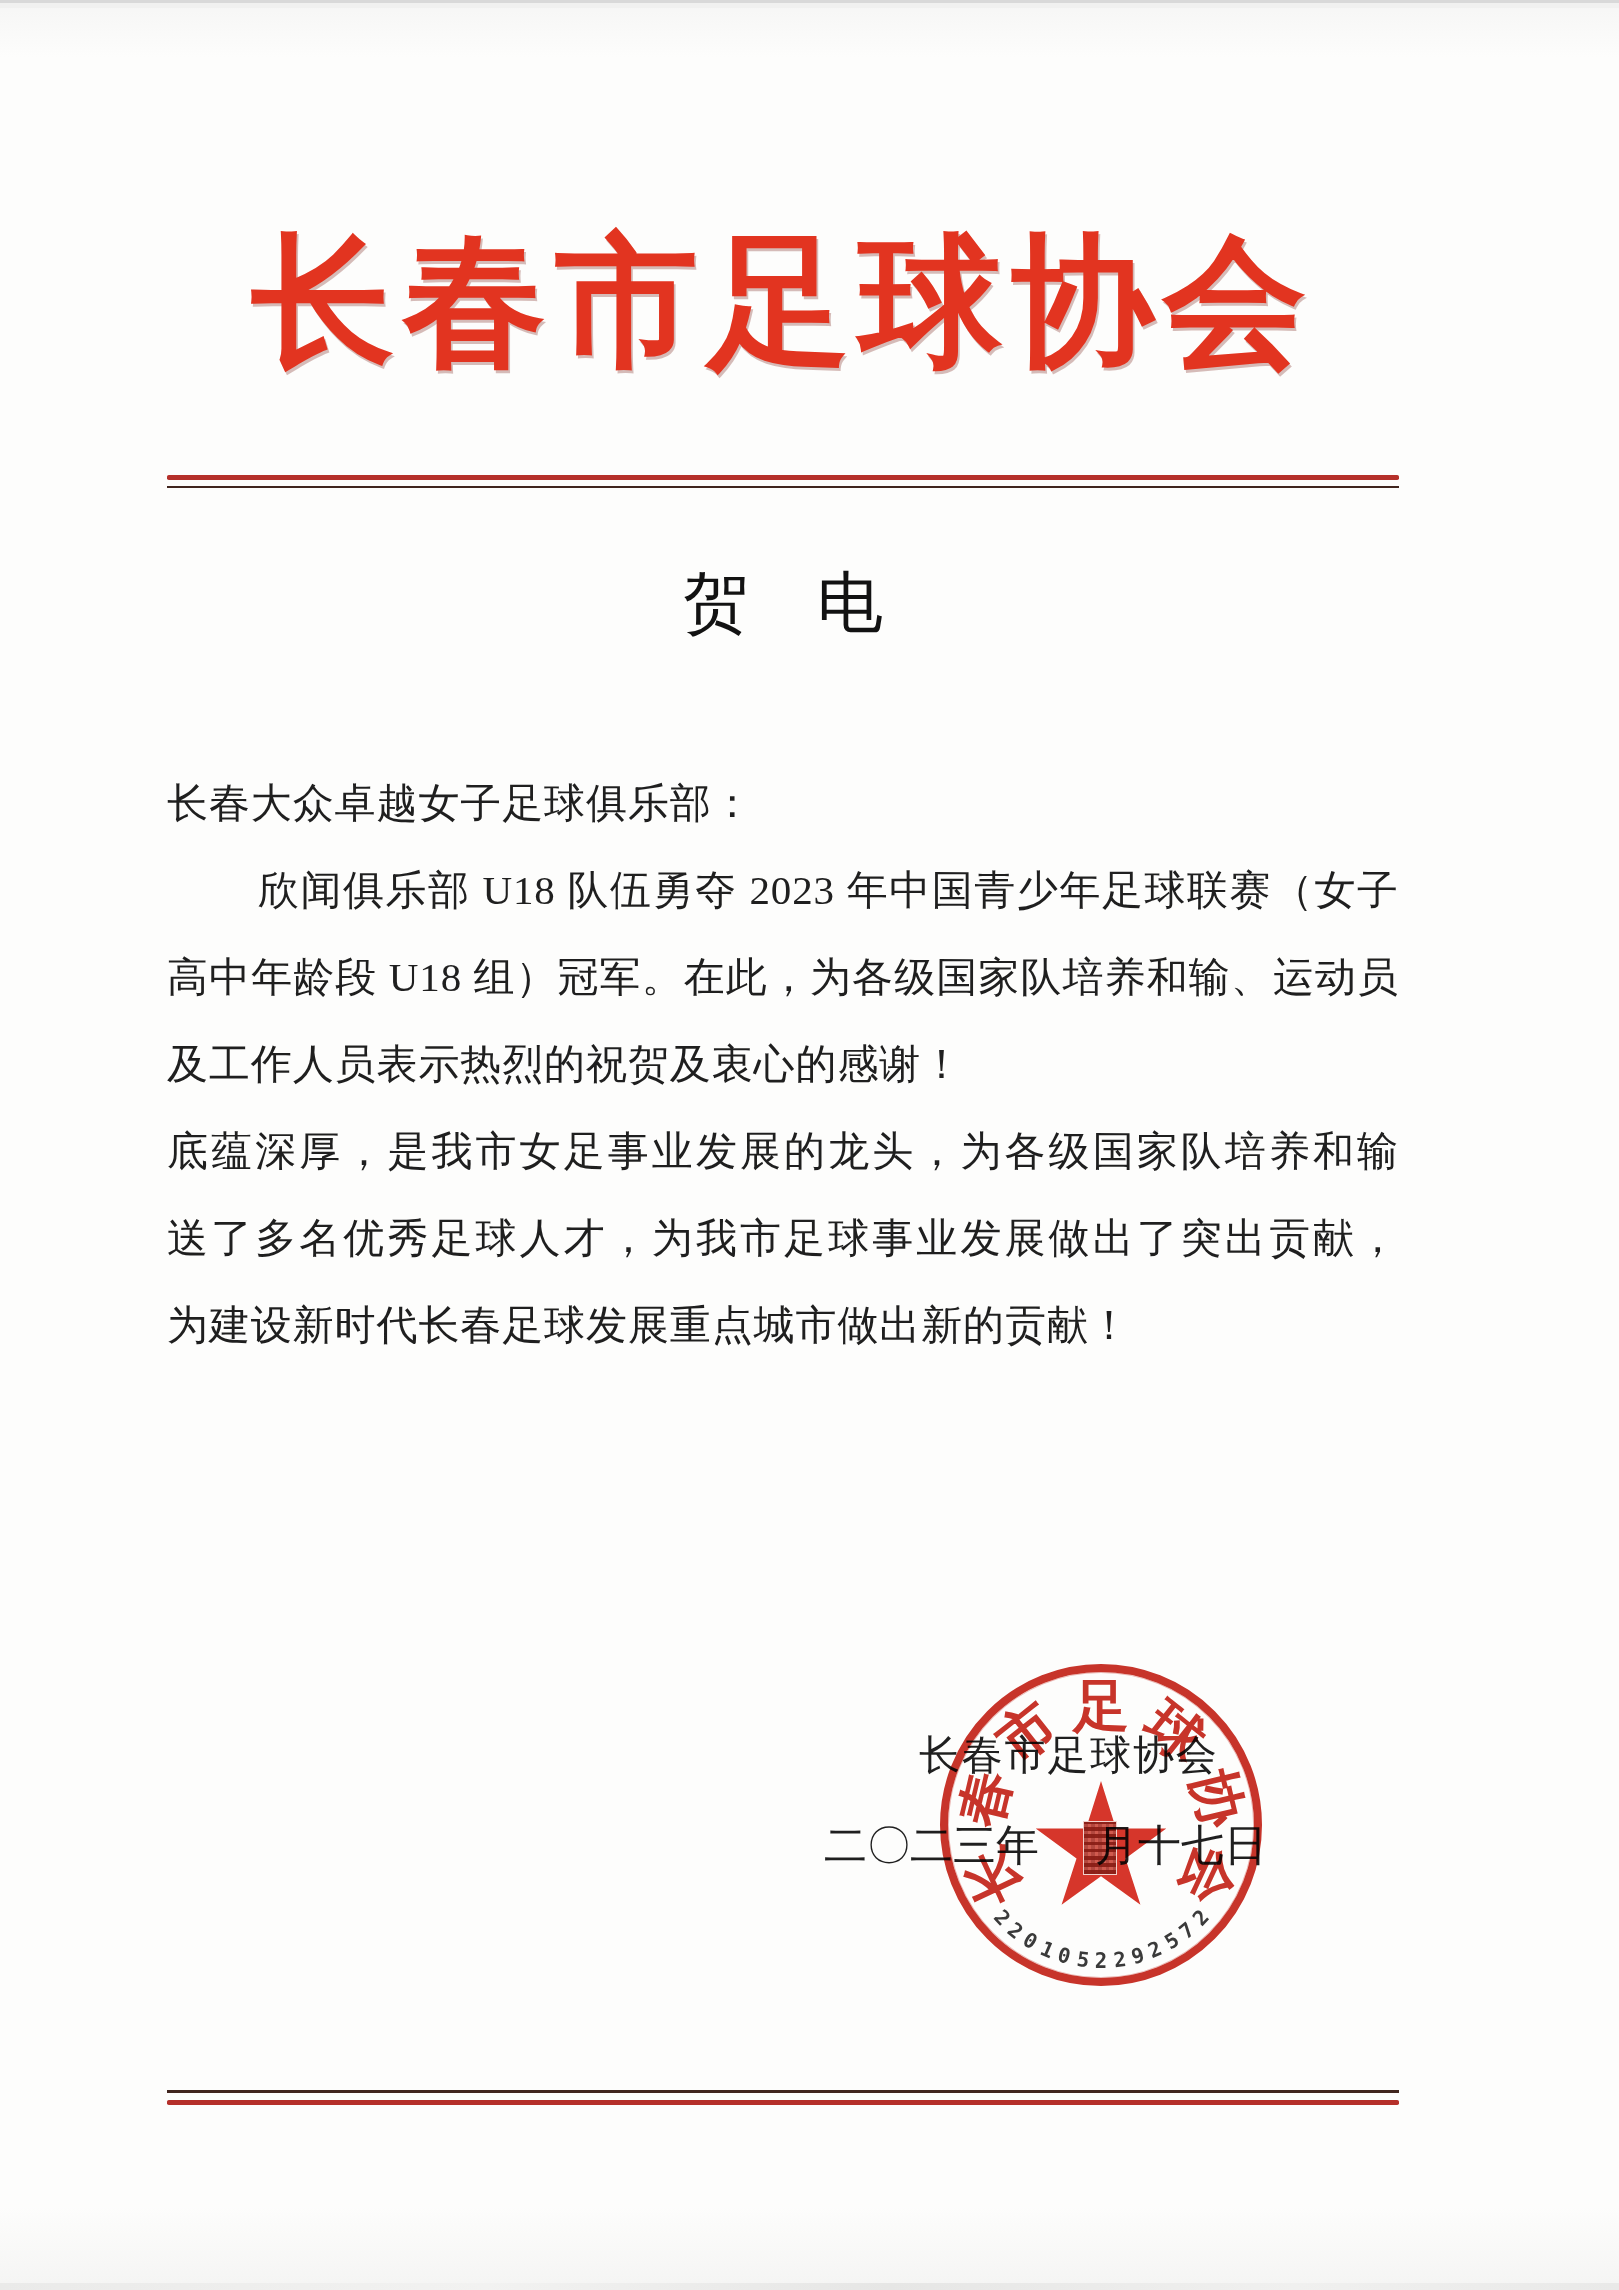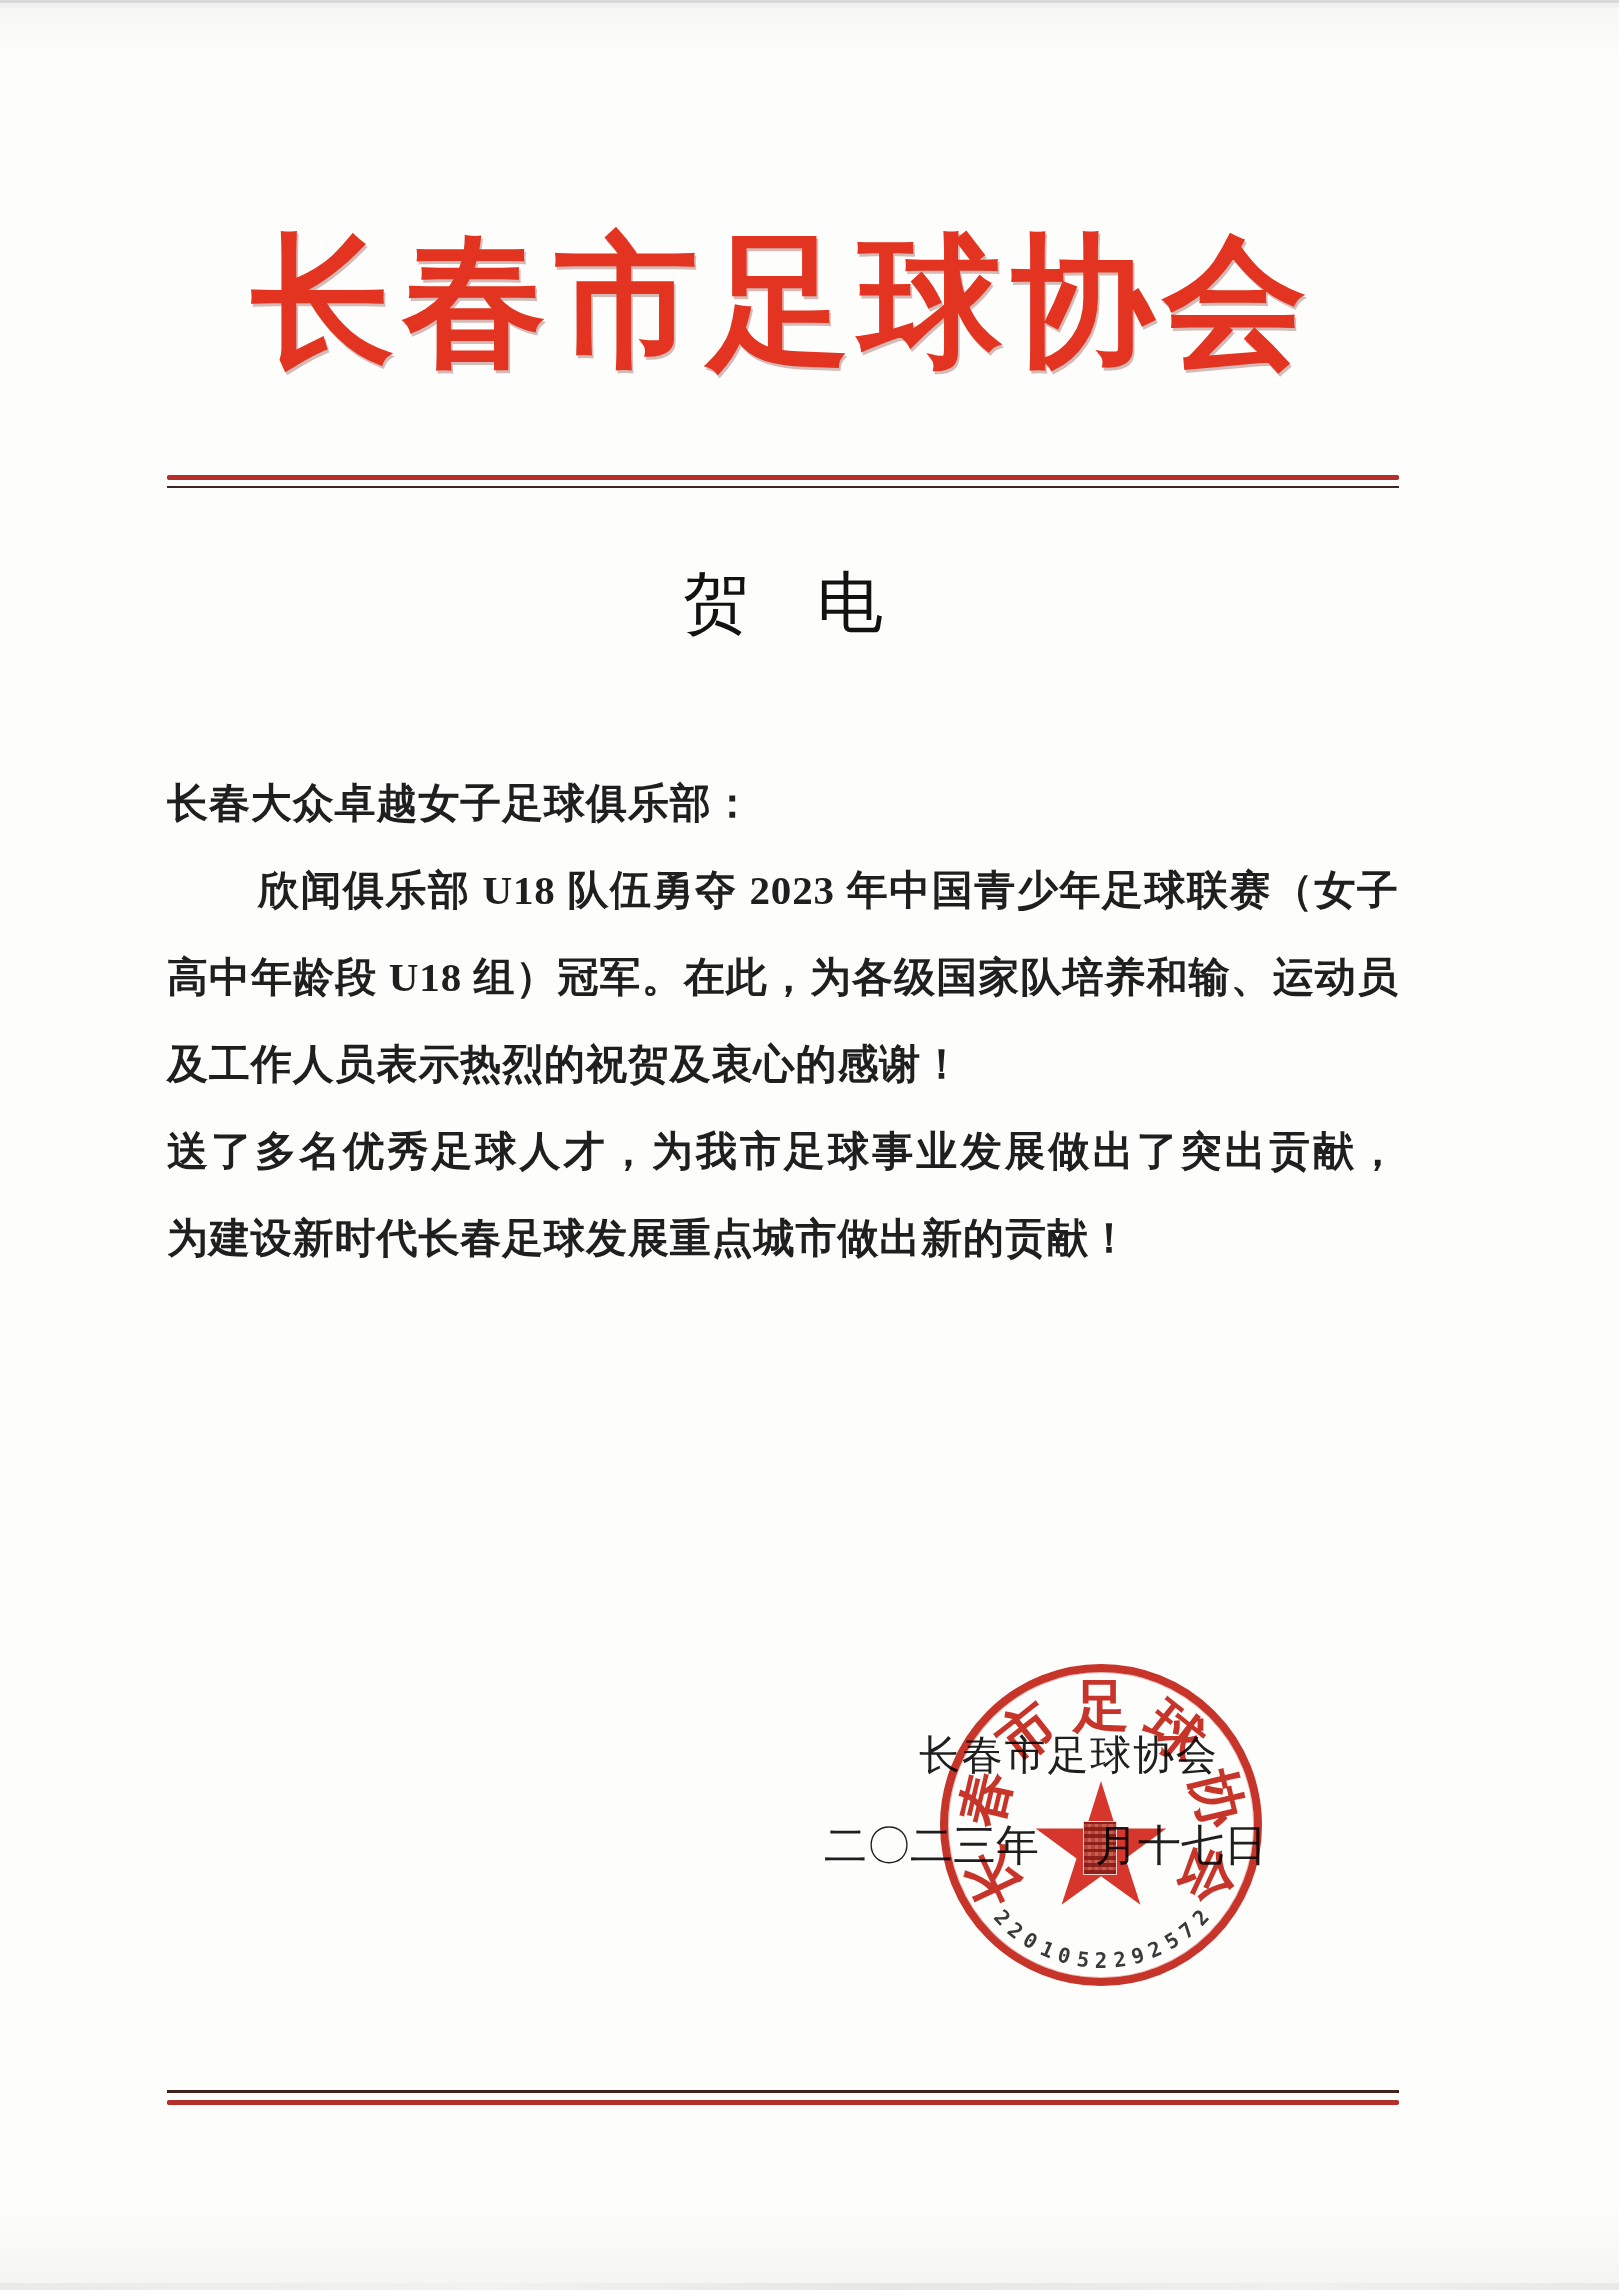--- a/index.html
+++ b/index.html
@@ -39,21 +39,21 @@
     position:absolute;left:167px;top:557px;width:1232px;
     text-align:center;font-weight:normal;font-size:66px;line-height:86px;
     color:#121212;white-space:nowrap;
   }
   .doc-title .t1{margin-right:68px;}
   
   .body-block{
     position:absolute;left:167px;top:757px;width:1232px;
     font-size:41px;letter-spacing:0.9px;
   }
-  .ln{height:87px;line-height:87px;white-space:nowrap;font-weight:bold;}
+  .ln{height:87px;line-height:87px;white-space:nowrap;}
   .jst{text-align:justify;text-align-last:justify;white-space:normal;overflow:hidden;}
   .ind{text-indent:91px;}
   
   .signature{
     position:absolute;left:919px;top:1727px;
     font-size:41px;letter-spacing:1.8px;line-height:50px;white-space:nowrap;
   }
   .dateline{
     position:absolute;left:824px;top:1816px;
     font-size:43px;line-height:54px;white-space:nowrap;
@@ -116,20 +116,21 @@
 
   <div class="doc-title">
     <span class="t1">贺</span><span class="t2">电</span>
   </div>
 
   <div class="body-block">
     <div class="ln">长春大众卓越女子足球俱乐部：</div>
     <div class="ln jst ind">欣闻俱乐部 U18 队伍勇夺 2023 年中国青少年足球联赛（女子</div>
     <div class="ln jst">高中年龄段 U18 组）冠军。在此，为各级国家队培养和输、运动员</div>
     <div class="ln">及工作人员表示热烈的祝贺及衷心的感谢！</div>
+    <div class="ln jst">底蕴深厚，是我市女足事业发展的龙头，为各级国家队培养和输</div>
     <div class="ln jst">送了多名优秀足球人才，为我市足球事业发展做出了突出贡献，</div>
     <div class="ln">为建设新时代长春足球发展重点城市做出新的贡献！</div>
   </div>
 
   <div class="signature">长春市足球协会</div>
 
   <div class="dateline">
     <span>二〇二三年</span><span class="gap"></span><span>月十七日</span>
   </div>
 

